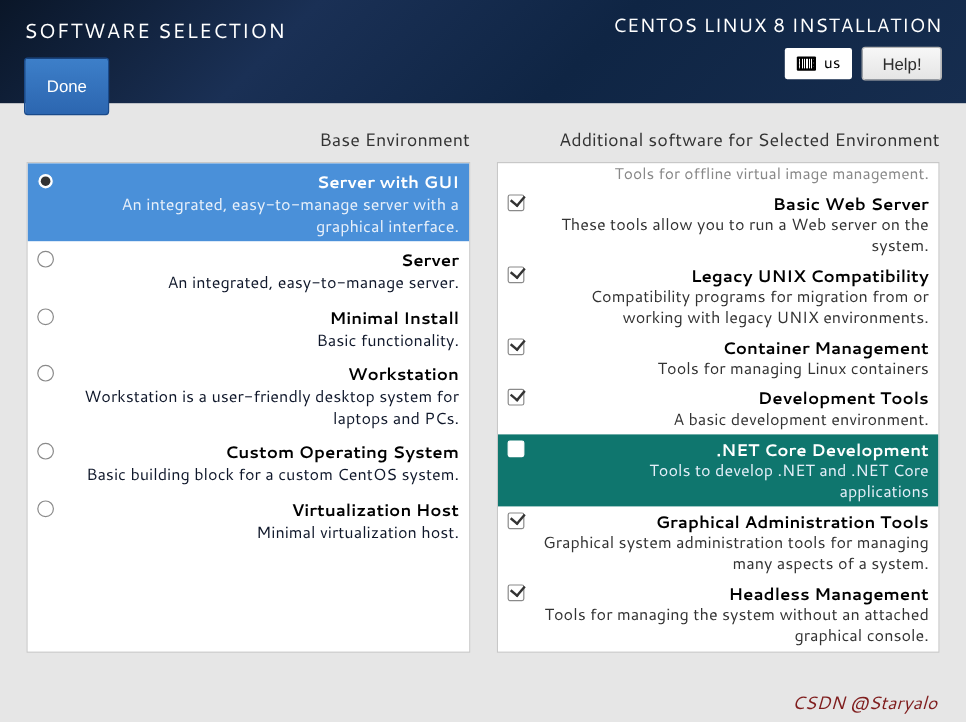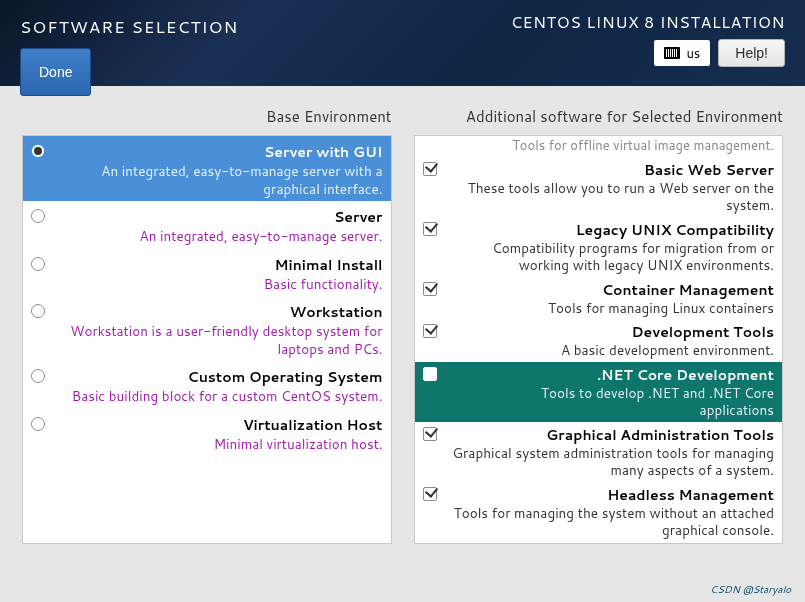--- a/index.html
+++ b/index.html
@@ -25,35 +25,35 @@
 .listbox.additional { overflow-y: hidden; }
 
 .env-item { display: flex; align-items: flex-start; padding: 6px 8px 4px 8px; gap: 6px; }
 .env-item.selected { background: #4a90d9; color: #fff; }
 .env-radio { width: 14px; height: 14px; border-radius: 50%; border: 1px solid #8a8a8a; background: #fff; margin-top: 2px; flex-shrink: 0; position: relative;}
 .env-item.selected .env-radio { border-color: #4a90d9; }
 .env-item.selected .env-radio::after { content:''; position:absolute; inset:2px; border-radius:50%; background:#333; }
 .env-text { flex:1; }
 .env-name { font-weight: 700; font-size: 14px; }
 .env-desc { font-size: 13.5px; line-height: 1.3; }
-.env-item:not(.selected) .env-desc { color: #a21caf; }
+.env-item:not(.selected) .env-desc { color: #0f172a; }
 .env-item.selected .env-desc { color: #e8f0fa; }
 
 .addon-partial { color:#888; font-size:13px; padding: 0 8px 3px 28px; white-space:nowrap; overflow:hidden;}
 .addon-item { display:flex; align-items:flex-start; padding: 3px 8px; gap: 6px;}
 .addon-item.selected { background:#0f766e; color:#fff; }
 .addon-check { width:14px; height:14px; border:1px solid #8a8a8a; background:#fff; margin-top:2px; flex-shrink:0; position:relative; border-radius:2px;}
 .addon-check.checked::after { content:''; position:absolute; left:2px; top:-1px; width:9px; height:6px; border-left:2px solid #333; border-bottom:2px solid #333; transform:rotate(-50deg);}
 .addon-item.selected .addon-check { background:#fff; border-color:#fff;}
 .addon-text { flex:1; min-width:0;}
 .addon-name { font-weight:700; font-size:14px;margin-left:40px;}
 .addon-desc { font-size:13.5px; line-height:1.25; color:#333;}
 .addon-item.selected .addon-desc { color:#e4eef8;margin-left:48px; }
 
-.watermark { position:absolute; bottom:6px; right:14px; color:#0c4a6e; font-size:10px; font-style:italic;}
+.watermark { position:absolute; bottom:6px; right:24px; color:#7f1d1d; font-size:15px; font-style:italic;}
 </style>
 </head>
 <body>
 
 <div class="header">
   <div class="header-top">
     <div>
       <div class="header-title">SOFTWARE SELECTION</div>
       <button class="btn-done">Done</button>
     </div>

